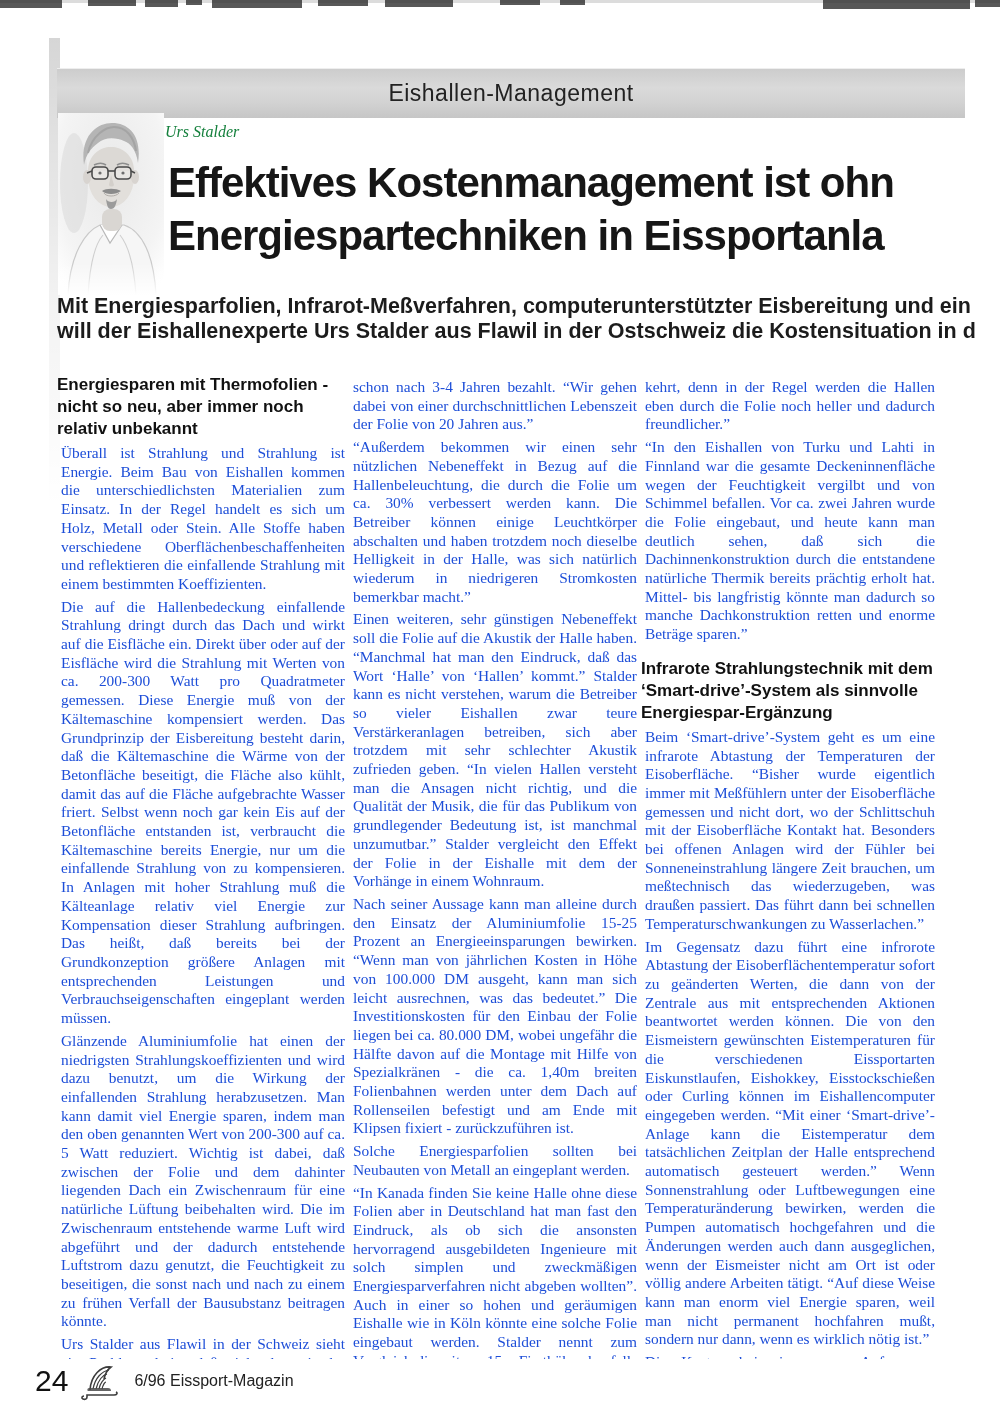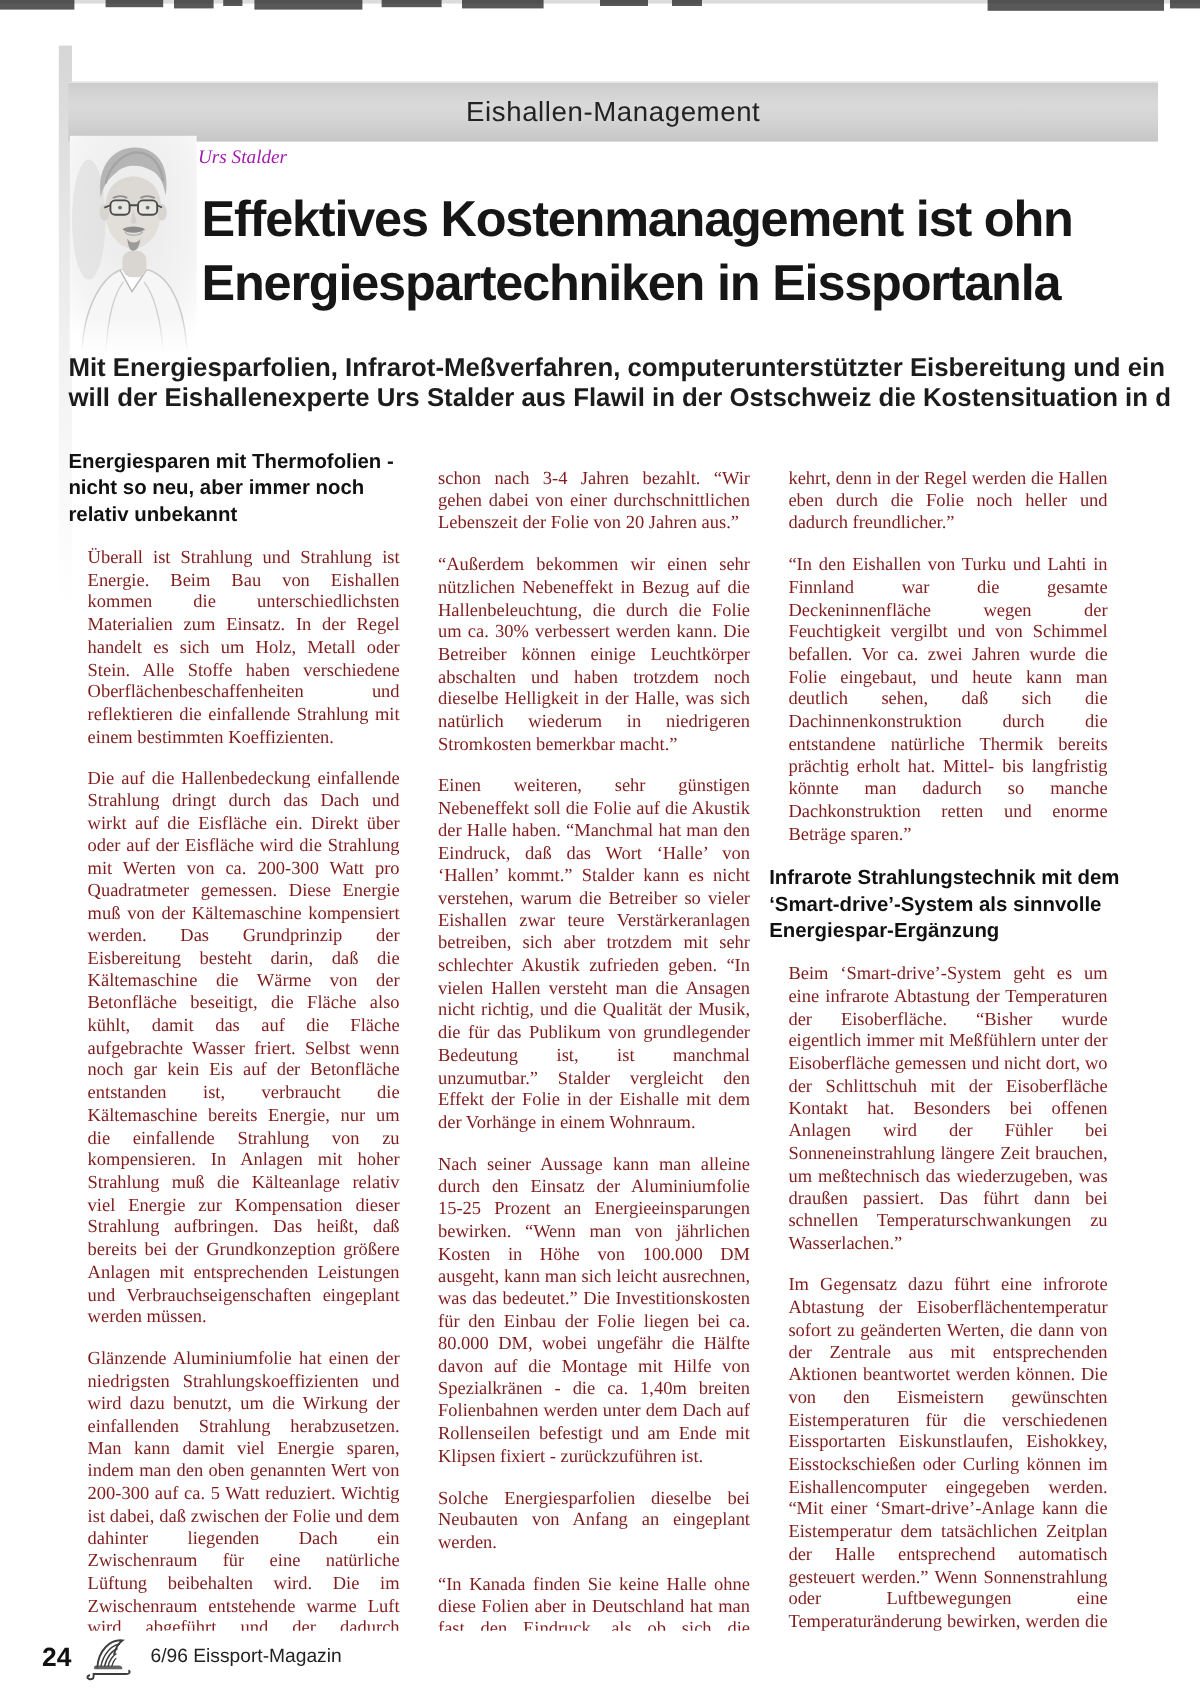--- a/index.html
+++ b/index.html
@@ -21,21 +21,21 @@
     background:linear-gradient(180deg,#cccccc 0%,#dadada 40%,#d2d2d2 70%,#c6c6c6 100%);
     box-shadow:inset 0 1px 0 #eee;
     display:flex;align-items:center;justify-content:center;
   }
   .kicker-bar span{font-size:23px;letter-spacing:.5px;color:#222;}
   
   .portrait{position:absolute;left:58px;top:113px;width:106px;height:182px;}
   
   .author{
     position:absolute;left:165px;top:123px;
-    font-family:"Liberation Serif",serif;font-style:italic;font-size:16px;color:#a21caf;
+    font-family:"Liberation Serif",serif;font-style:italic;font-size:16px;color:#15803d;
   }
   .headline{position:absolute;left:168px;top:156px;width:840px;}
   .headline div{
     font-size:42px;line-height:53px;font-weight:bold;letter-spacing:-1px;
     white-space:nowrap;color:#161616;
   }
   
   .intro{position:absolute;left:57px;top:294px;width:950px;}
   .intro div{font-size:21.5px;line-height:25px;font-weight:bold;white-space:nowrap;color:#1c1c1c;}
   
@@ -45,29 +45,29 @@
   }
   .col{flex:0 0 auto;}
   .col.c1,.col.c2{width:292px;}
   .col.c3{width:298px;}
   .col-heading{
     font-family:"Liberation Sans",sans-serif;font-weight:bold;
     font-size:17px;line-height:22px;color:#111;margin:14px 0 3px 0;
   }
   .col-heading:first-child{margin-top:0;}
   .body-para{
-    margin:16px;font-family:"Liberation Serif",serif;
-    font-size:15.4px;line-height:18.7px;text-align:justify;color:#7f1d1d;
+    margin:4px;font-family:"Liberation Serif",serif;
+    font-size:15.4px;line-height:18.7px;text-align:justify;color:#1d4ed8;
   }
   
   .footer{
     position:absolute;left:35px;top:1360px;height:42px;
     display:flex;align-items:center;gap:10px;
   }
-  .page-number{font-size:22px;font-weight:bold;color:#111;text-align:right;}
+  .page-number{font-size:30px;font-weight:normal;color:#111;text-align:right;}
   .logo{width:46px;height:40px;}
   .issue{font-size:16px;color:#222;}
 </style>
 </head>
 <body>
 
 <div class="page">
 
   <div>
     <div class="noise light" style="left:0;width:1000px;height:3px;"></div>
@@ -161,21 +161,21 @@
         <p class="body-para">Überall ist Strahlung und Strahlung ist Energie. Beim Bau von Eishallen kommen die unterschiedlichsten Materialien zum Einsatz. In der Regel handelt es sich um Holz, Metall oder Stein. Alle Stoffe haben verschiedene Oberflächenbeschaffenheiten und reflektieren die einfallende Strahlung mit einem bestimmten Koeffizienten.</p>
         <p class="body-para">Die auf die Hallenbedeckung einfallende Strahlung dringt durch das Dach und wirkt auf die Eisfläche ein. Direkt über oder auf der Eisfläche wird die Strahlung mit Werten von ca. 200-300 Watt pro Quadratmeter gemessen. Diese Energie muß von der Kältemaschine kompensiert werden. Das Grundprinzip der Eisbereitung besteht darin, daß die Kältemaschine die Wärme von der Betonfläche beseitigt, die Fläche also kühlt, damit das auf die Fläche aufgebrachte Wasser friert. Selbst wenn noch gar kein Eis auf der Betonfläche entstanden ist, verbraucht die Kältemaschine bereits Energie, nur um die einfallende Strahlung von zu kompensieren. In Anlagen mit hoher Strahlung muß die Kälteanlage relativ viel Energie zur Kompensation dieser Strahlung aufbringen. Das heißt, daß bereits bei der Grundkonzeption größere Anlagen mit entsprechenden Leistungen und Verbrauchseigenschaften eingeplant werden müssen.</p>
         <p class="body-para">Glänzende Aluminiumfolie hat einen der niedrigsten Strahlungskoeffizienten und wird dazu benutzt, um die Wirkung der einfallenden Strahlung herabzusetzen. Man kann damit viel Energie sparen, indem man den oben genannten Wert von 200-300 auf ca. 5 Watt reduziert. Wichtig ist dabei, daß zwischen der Folie und dem dahinter liegenden Dach ein Zwischenraum für eine natürliche Lüftung beibehalten wird. Die im Zwischenraum entstehende warme Luft wird abgeführt und der dadurch entstehende Luftstrom dazu genutzt, die Feuchtigkeit zu beseitigen, die sonst nach und nach zu einem zu frühen Verfall der Bausubstanz beitragen könnte.</p>
         <p class="body-para">Urs Stalder aus Flawil in der Schweiz sieht ein Problem darin, daß viele der mit der Eishallentechnik befaßten Ingenieure zu dann über die Strahlungstechnik wissen.</p>
       </div>
     <div class="col c2">
         <p class="body-para">schon nach 3-4 Jahren bezahlt. “Wir gehen dabei von einer durchschnittlichen Lebenszeit der Folie von 20 Jahren aus.”</p>
         <p class="body-para">“Außerdem bekommen wir einen sehr nützlichen Nebeneffekt in Bezug auf die Hallenbeleuchtung, die durch die Folie um ca. 30% verbessert werden kann. Die Betreiber können einige Leuchtkörper abschalten und haben trotzdem noch dieselbe Helligkeit in der Halle, was sich natürlich wiederum in niedrigeren Stromkosten bemerkbar macht.”</p>
         <p class="body-para">Einen weiteren, sehr günstigen Nebeneffekt soll die Folie auf die Akustik der Halle haben. “Manchmal hat man den Eindruck, daß das Wort ‘Halle’ von ‘Hallen’ kommt.” Stalder kann es nicht verstehen, warum die Betreiber so vieler Eishallen zwar teure Verstärkeranlagen betreiben, sich aber trotzdem mit sehr schlechter Akustik zufrieden geben. “In vielen Hallen versteht man die Ansagen nicht richtig, und die Qualität der Musik, die für das Publikum von grundlegender Bedeutung ist, ist manchmal unzumutbar.” Stalder vergleicht den Effekt der Folie in der Eishalle mit dem der Vorhänge in einem Wohnraum.</p>
         <p class="body-para">Nach seiner Aussage kann man alleine durch den Einsatz der Aluminiumfolie 15-25 Prozent an Energieeinsparungen bewirken. “Wenn man von jährlichen Kosten in Höhe von 100.000 DM ausgeht, kann man sich leicht ausrechnen, was das bedeutet.” Die Investitionskosten für den Einbau der Folie liegen bei ca. 80.000 DM, wobei ungefähr die Hälfte davon auf die Montage mit Hilfe von Spezialkränen - die ca. 1,40m breiten Folienbahnen werden unter dem Dach auf Rollenseilen befestigt und am Ende mit Klipsen fixiert - zurückzuführen ist.</p>
-        <p class="body-para">Solche Energiesparfolien dieselbe bei Neubauten von Anfang an eingeplant werden.</p>
+        <p class="body-para">Solche Energiesparfolien sollten bei Neubauten von Metall an eingeplant werden.</p>
         <p class="body-para">“In Kanada finden Sie keine Halle ohne diese Folien aber in Deutschland hat man fast den Eindruck, als ob sich die ansonsten hervorragend ausgebildeten Ingenieure mit solch simplen und zweckmäßigen Energiesparverfahren nicht abgeben wollten”. Auch in einer so hohen und geräumigen Eishalle wie in Köln könnte eine solche Folie eingebaut werden. Stalder nennt zum Vergleich die mit ca. 15m Firsthöhe ebenfalls sehr hohe Eishalle in Luzern, in der man die Vorteile der Folie nutzt. “Der Charakter von solchen Hallen wird dadurch keineswegs verschlechtert, eher umge-</p>
       </div>
     <div class="col c3">
         <p class="body-para">kehrt, denn in der Regel werden die Hallen eben durch die Folie noch heller und dadurch freundlicher.”</p>
         <p class="body-para">“In den Eishallen von Turku und Lahti in Finnland war die gesamte Deckeninnenfläche wegen der Feuchtigkeit vergilbt und von Schimmel befallen. Vor ca. zwei Jahren wurde die Folie eingebaut, und heute kann man deutlich sehen, daß sich die Dachinnenkonstruktion durch die entstandene natürliche Thermik bereits prächtig erholt hat. Mittel- bis langfristig könnte man dadurch so manche Dachkonstruktion retten und enorme Beträge sparen.”</p>
         <div class="col-heading">Infrarote Strahlungstechnik mit dem ‘Smart-drive’-System als sinnvolle Energiespar-Ergänzung</div>
         <p class="body-para">Beim ‘Smart-drive’-System geht es um eine infrarote Abtastung der Temperaturen der Eisoberfläche. “Bisher wurde eigentlich immer mit Meßfühlern unter der Eisoberfläche gemessen und nicht dort, wo der Schlittschuh mit der Eisoberfläche Kontakt hat. Besonders bei offenen Anlagen wird der Fühler bei Sonneneinstrahlung längere Zeit brauchen, um meßtechnisch das wiederzugeben, was draußen passiert. Das führt dann bei schnellen Temperaturschwankungen zu Wasserlachen.”</p>
         <p class="body-para">Im Gegensatz dazu führt eine infrorote Abtastung der Eisoberflächentemperatur sofort zu geänderten Werten, die dann von der Zentrale aus mit entsprechenden Aktionen beantwortet werden können. Die von den Eismeistern gewünschten Eistemperaturen für die verschiedenen Eissportarten Eiskunstlaufen, Eishokkey, Eisstockschießen oder Curling können im Eishallencomputer eingegeben werden. “Mit einer ‘Smart-drive’-Anlage kann die Eistemperatur dem tatsächlichen Zeitplan der Halle entsprechend automatisch gesteuert werden.” Wenn Sonnenstrahlung oder Luftbewegungen eine Temperaturänderung bewirken, werden die Pumpen automatisch hochgefahren und die Änderungen werden auch dann ausgeglichen, wenn der Eismeister nicht am Ort ist oder völlig andere Arbeiten tätigt. “Auf diese Weise kann man enorm viel Energie sparen, weil man nicht permanent hochfahren mußt, sondern nur dann, wenn es wirklich nötig ist.”</p>
         <p class="body-para">Die Kosten bei einem von Anfang an eingeplanten Einbau in eine neue Halle, liegen bei</p>
       </div>

